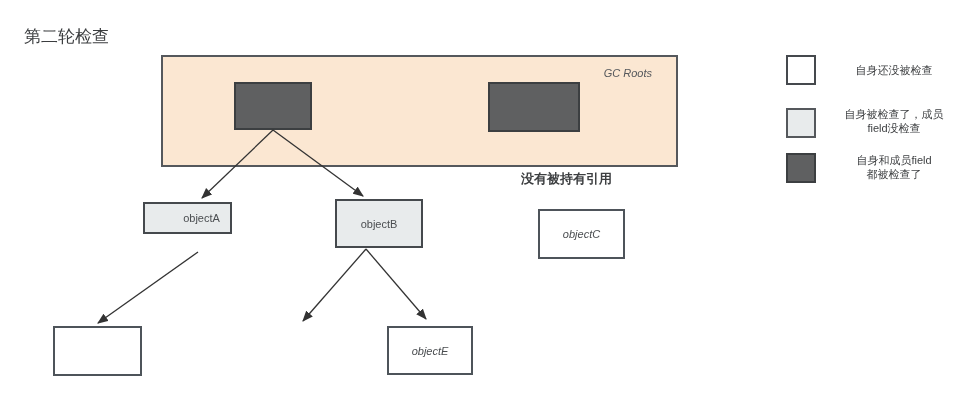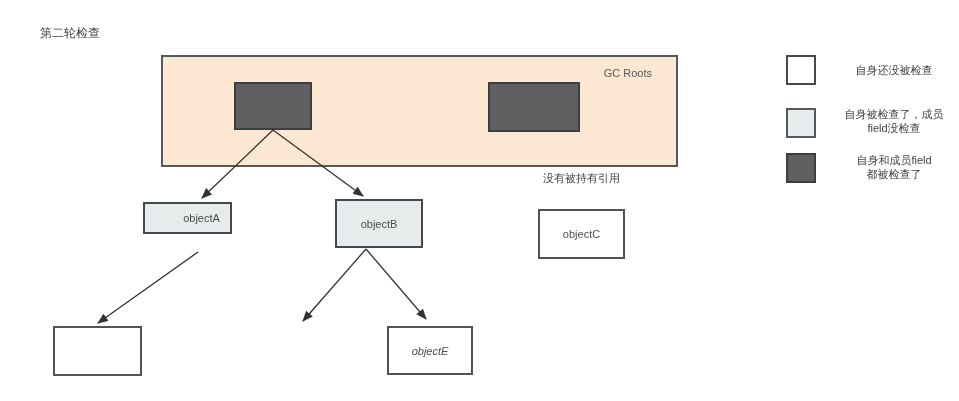--- a/index.html
+++ b/index.html
@@ -1,36 +1,36 @@
 <!DOCTYPE html>
 <html><head>
 <meta charset="utf-8">
 <style>
   html,body{margin:0;padding:0;background:#ffffff;}
   .canvas{
     position:relative;width:959px;height:401px;background:#ffffff;overflow:hidden;
     font-family:"Liberation Sans","DejaVu Sans",sans-serif;color:#3d3f41;
   }
-  .title{position:absolute;left:40px;top:25px;font-size:12px;color:#3b3d3f;}
+  .title{position:absolute;left:24px;top:25px;font-size:17px;color:#3b3d3f;}
   .gc-roots{
     position:absolute;left:161px;top:55px;width:517px;height:112px;
     background:#fbe7d2;border:2px solid #55585c;box-sizing:border-box;
   }
-  .gc-label{position:absolute;right:24px;top:10px;font-size:11px;color:#55585c;}
+  .gc-label{position:absolute;right:24px;top:10px;font-size:11px;color:#55585c;font-style:italic;}
   .box{
     position:absolute;box-sizing:border-box;border:2px solid #4e545a;
     display:flex;align-items:center;justify-content:center;
     font-size:11px;color:#4a4d50;
   }
   .box.dark{background:#5f6061;border-color:#3c3f41;}
   .box.checked{background:#e8ebec;border-color:#45494d;}
   .box.unchecked{background:#ffffff;border-color:#4e545a;}
   .note{
     position:absolute;left:521px;top:172px;width:121px;
-    text-align:center;font-size:11px;line-height:13.5px;color:#3d3f41;
+    font-size:13px;line-height:13.5px;color:#3d3f41;font-weight:bold;
   }
   .arrows{position:absolute;left:0;top:0;pointer-events:none;}
   .swatch{
     position:absolute;left:786px;width:30px;height:30px;box-sizing:border-box;border:2px solid #45494d;
   }
   .swatch.unchecked{background:#ffffff;}
   .swatch.checked{background:#e8ebec;border-color:#55585c;}
   .swatch.dark{background:#5f6061;border-color:#3c3f41;}
   .legend-text{
     position:absolute;left:818px;width:152px;text-align:center;
@@ -68,21 +68,21 @@
   <div class="box checked" style="left:143px;top:202px;width:89px;height:32px;padding-left:28px;">
     <span>objectA</span>
   </div>
   <div class="box checked" style="left:335px;top:199px;width:88px;height:49px;">
     <span>objectB</span>
   </div>
 
   <div class="note">
     <div>没有被持有引用</div>
   </div>
-  <div class="box unchecked" style="left:538px;top:209px;width:87px;height:50px;">
+  <div class="box unchecked" style="left:538px;top:209px;width:87px;height:50px;font-style:italic;">
     <span>objectC</span>
   </div>
 
   <div class="box unchecked" style="left:53px;top:326px;width:89px;height:50px;">
     <span></span>
   </div>
   <div class="box unchecked" style="left:387px;top:326px;width:86px;height:49px;font-style:italic;">
     <span>objectE</span>
   </div>
 

